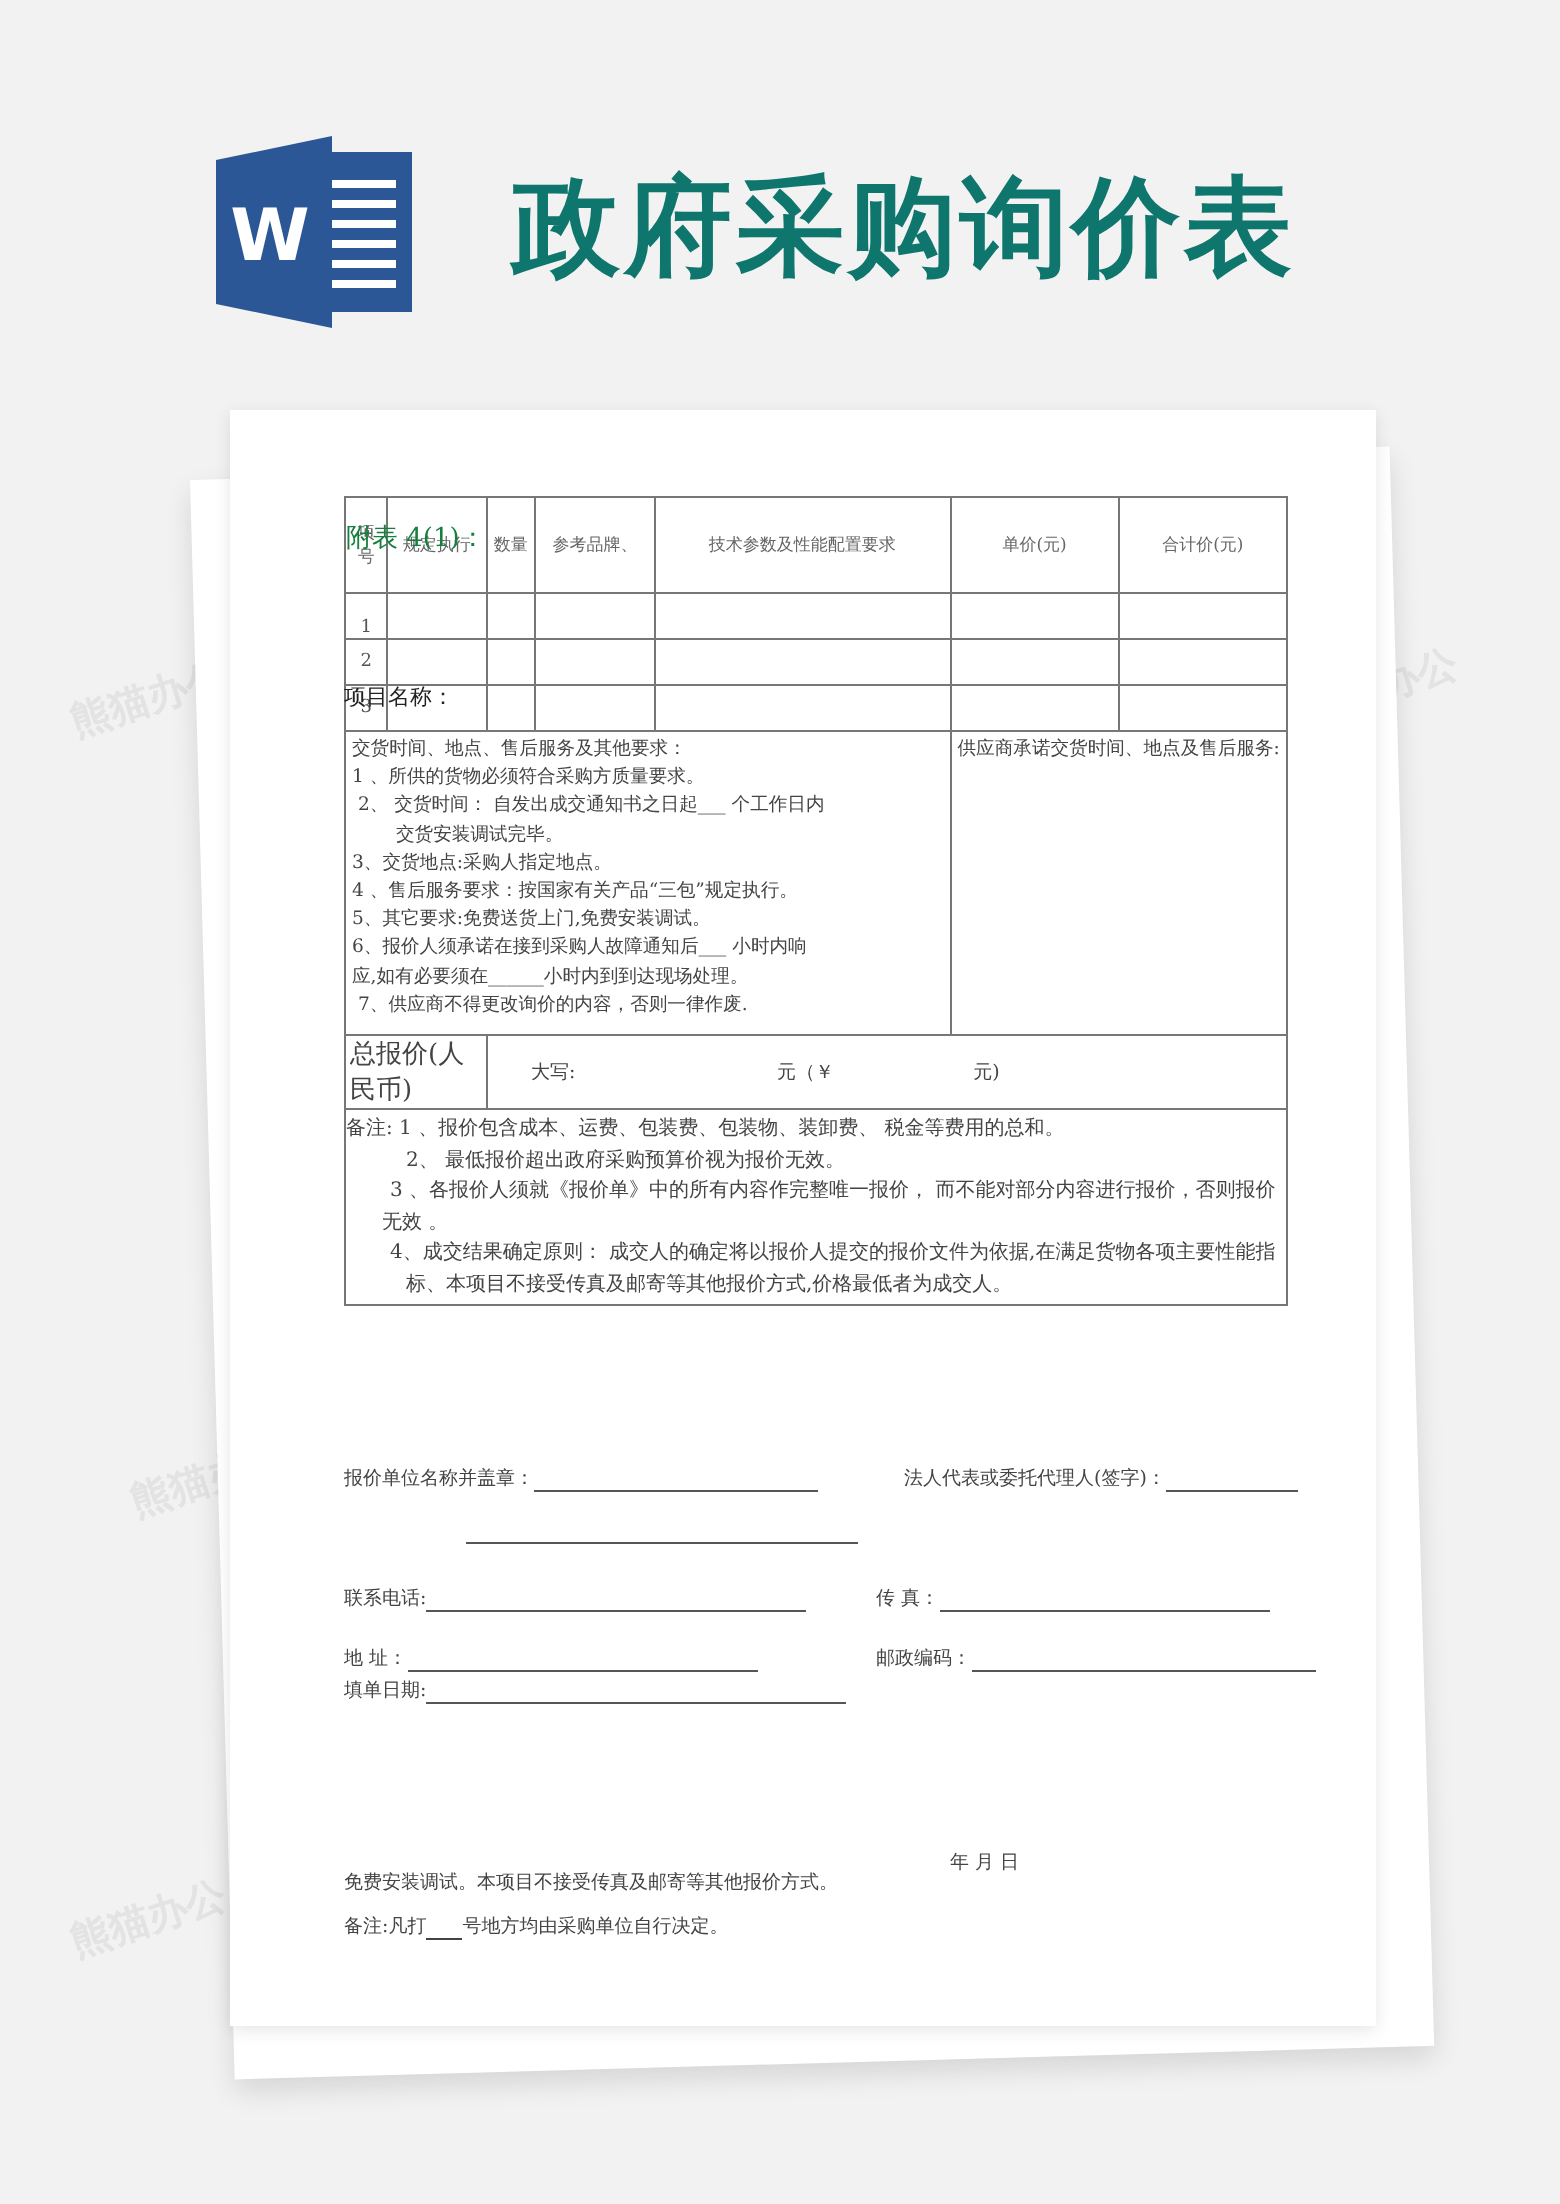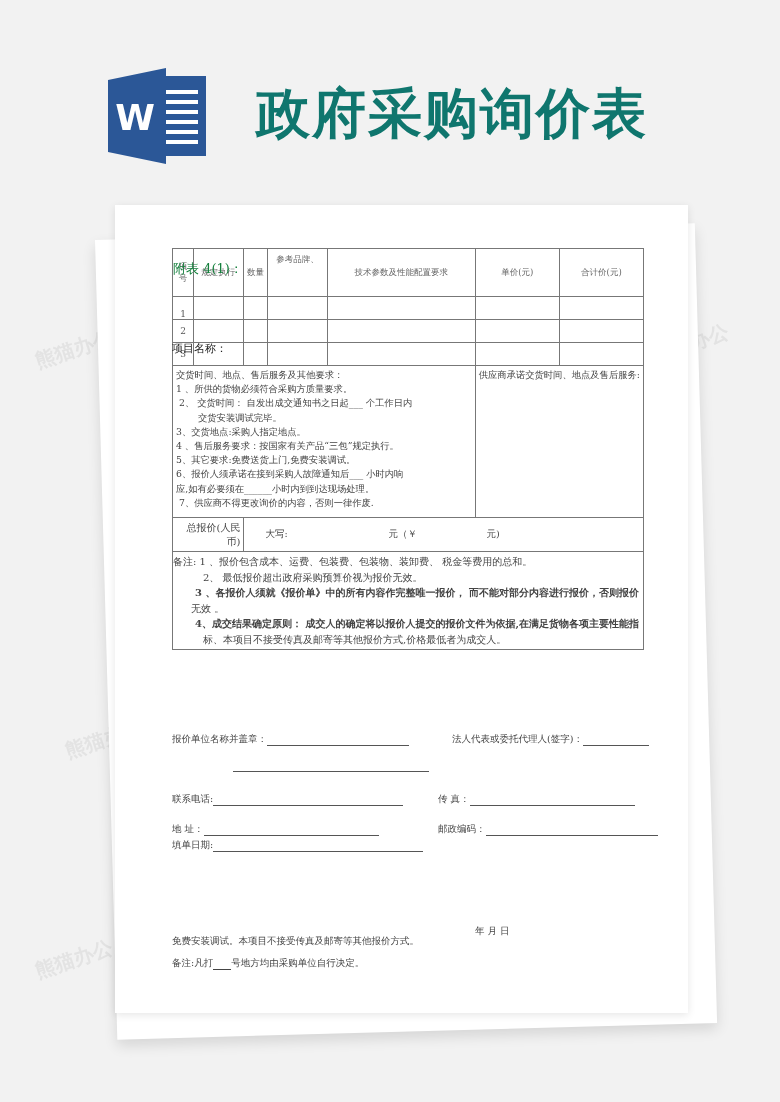--- a/index.html
+++ b/index.html
@@ -33,21 +33,21 @@
   .form-table td { border: 1px solid #777; padding: 0 2px; vertical-align: middle; }
   .overlay-appendix { position: absolute; left: 58px; top: 55px; font-size: 13px; color: #15803d; }
   .overlay-title { position: absolute; left: 135px; top: 63px; font-family: "DejaVu Sans", "Liberation Sans", sans-serif; font-size: 19px; color: #222; letter-spacing: 0.5px; }
   .overlay-project { position: absolute; left: 57px; top: 102px; font-size: 11px; color: #222; margin-top: 34px; }
   .hdr-cell { font-size: 8.5px; color: #666; text-align: center; }
   .num-cell { text-align: center; font-size: 9px; color: #555; }
   .req-cell { vertical-align: top !important; font-size: 9.3px; line-height: 14.2px; padding: 2px 3px !important; }
   .req-line { white-space: nowrap; }
   .notes-cell { font-size: 10px; line-height: 15.5px; padding: 2px 0 !important; }
   .indent1 { padding-left: 30px; }
-  .indent2 { padding-left: 22px; font-weight: bold; }
+  .indent2 { padding-left: 22px; }
   .indent3 { padding-left: 18px; }
   .indent4 { padding-left: 30px; }
   
   .sig { position: absolute; font-size: 9.5px; color: #444; white-space: nowrap; }
   .uline { display: inline-block; border-bottom: 1px solid #555; vertical-align: bottom; height: 10px; }
   .blank { display: inline-block; border-bottom: 1px solid #444; width: 18px; height: 9px; vertical-align: bottom; }
   
   .wm { position: absolute; font-family: "DejaVu Sans", "Liberation Sans", sans-serif; font-weight: bold; font-size: 20px; color: rgba(200,200,200,0.35); transform: rotate(-18deg); white-space: nowrap; pointer-events: none; }
 </style>
 </head>
@@ -86,21 +86,21 @@
         <col style="width:63px">
         <col style="width:162px">
         <col style="width:73px">
         <col style="width:73px">
     </colgroup>
     <tbody>
         <tr style="height:48px">
       <td class="hdr-cell">项号</td>
       <td class="hdr-cell">规定执行</td>
       <td class="hdr-cell">数量</td>
-      <td class="hdr-cell" style="vertical-align:top;padding-top:5px">参考品牌、</td>
+      <td class="hdr-cell" style="vertical-align:top;padding-top:18px">参考品牌、</td>
       <td class="hdr-cell">技术参数及性能配置要求</td>
       <td class="hdr-cell">单价(元)</td>
       <td class="hdr-cell">合计价(元)</td>
     </tr>
     <tr style="height:23px">
       <td class="num-cell" style="vertical-align:bottom">1</td>
       <td></td>
           <td></td>
           <td></td>
           <td></td>
@@ -136,21 +136,21 @@
         <div class="req-line">5、其它要求:免费送货上门,免费安装调试。</div>
         <div class="req-line">6、报价人须承诺在接到采购人故障通知后___ 小时内响</div>
         <div class="req-line">应,如有必要须在______小时内到到达现场处理。</div>
         <div class="req-line" style="padding-left:3px">7、供应商不得更改询价的内容，否则一律作废.</div>
       </td>
       <td colspan="2" class="req-cell">
         <div class="req-line">供应商承诺交货时间、地点及售后服务:</div>
       </td>
     </tr>
     <tr style="height:34px">
-      <td colspan="2" style="text-align:right;font-size:10px">总报价(人民币)</td>
+      <td colspan="2" style="text-align:left;font-size:13px">总报价(人民币)</td>
       <td colspan="5" style="font-size:9.5px">
         <span style="display:inline-block;width:120px;padding-left:20px">大写:</span>
         <span style="display:inline-block;width:95px">元（￥</span>
         <span>元)</span>
       </td>
     </tr>
     <tr style="height:90px">
       <td colspan="7" class="notes-cell">
         <div class="req-line">备注: 1 、报价包含成本、运费、包装费、包装物、装卸费、 税金等费用的总和。</div>
         <div class="req-line indent1">2、  最低报价超出政府采购预算价视为报价无效。</div>

